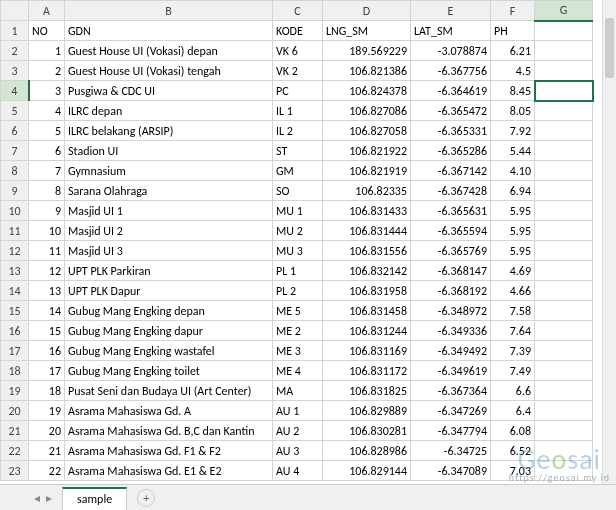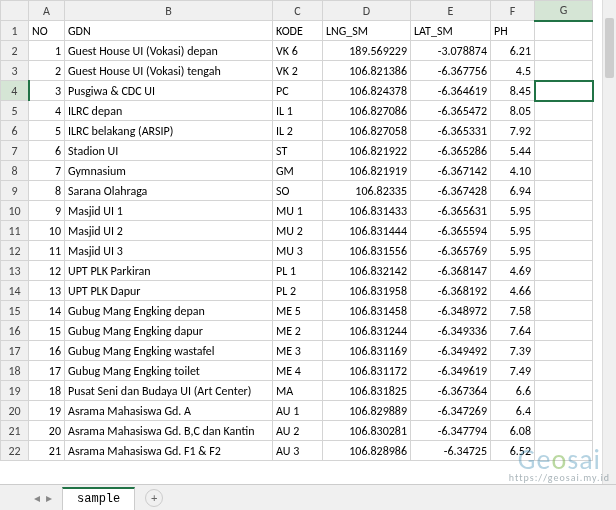--- a/index.html
+++ b/index.html
@@ -68,21 +68,20 @@
   }
   .sheet-tab {
     background: #fff;
     border: 1px solid #ccc;
     border-bottom: none;
     padding: 3px 14px 4px;
     margin-left: 4px;
     border-top: 2px solid #217346;
     position: relative;
     top: 1px;
-    font-family: Liberation Mono, monospace;
   }
   .add-sheet {
     margin-left: 10px;
     width: 18px; height: 18px;
     border: 1px solid #ccc;
     border-radius: 50%;
     display: flex;
     align-items: center;
     justify-content: center;
     color: #666;
@@ -362,20 +361,30 @@
       <tr>
         <th class="rowhdr">22</th>
         <td class="num">21</td>
         <td class="txt">Asrama Mahasiswa Gd. F1 &amp; F2</td>
         <td class="txt">AU 3</td>
         <td class="num">106.828986</td>
         <td class="num">-6.34725</td>
         <td class="num">6.52</td>
         <td class="txt"></td>
       </tr>
+      <tr>
+        <th class="rowhdr">23</th>
+        <td class="num">22</td>
+        <td class="txt">Asrama Mahasiswa Gd. E1 &amp; E2</td>
+        <td class="txt">AU 4</td>
+        <td class="num">106.829144</td>
+        <td class="num">-6.347089</td>
+        <td class="num">7.03</td>
+        <td class="txt"></td>
+      </tr>
     </tbody>
 </table>
 
 <div class="scrollbar-v">
   <div class="thumb"></div>
 </div>
 
 <div class="watermark">
   <span>Ge</span><span class="accent">o</span><span>sai</span>
   <span class="small">https://geosai.my.id</span>

